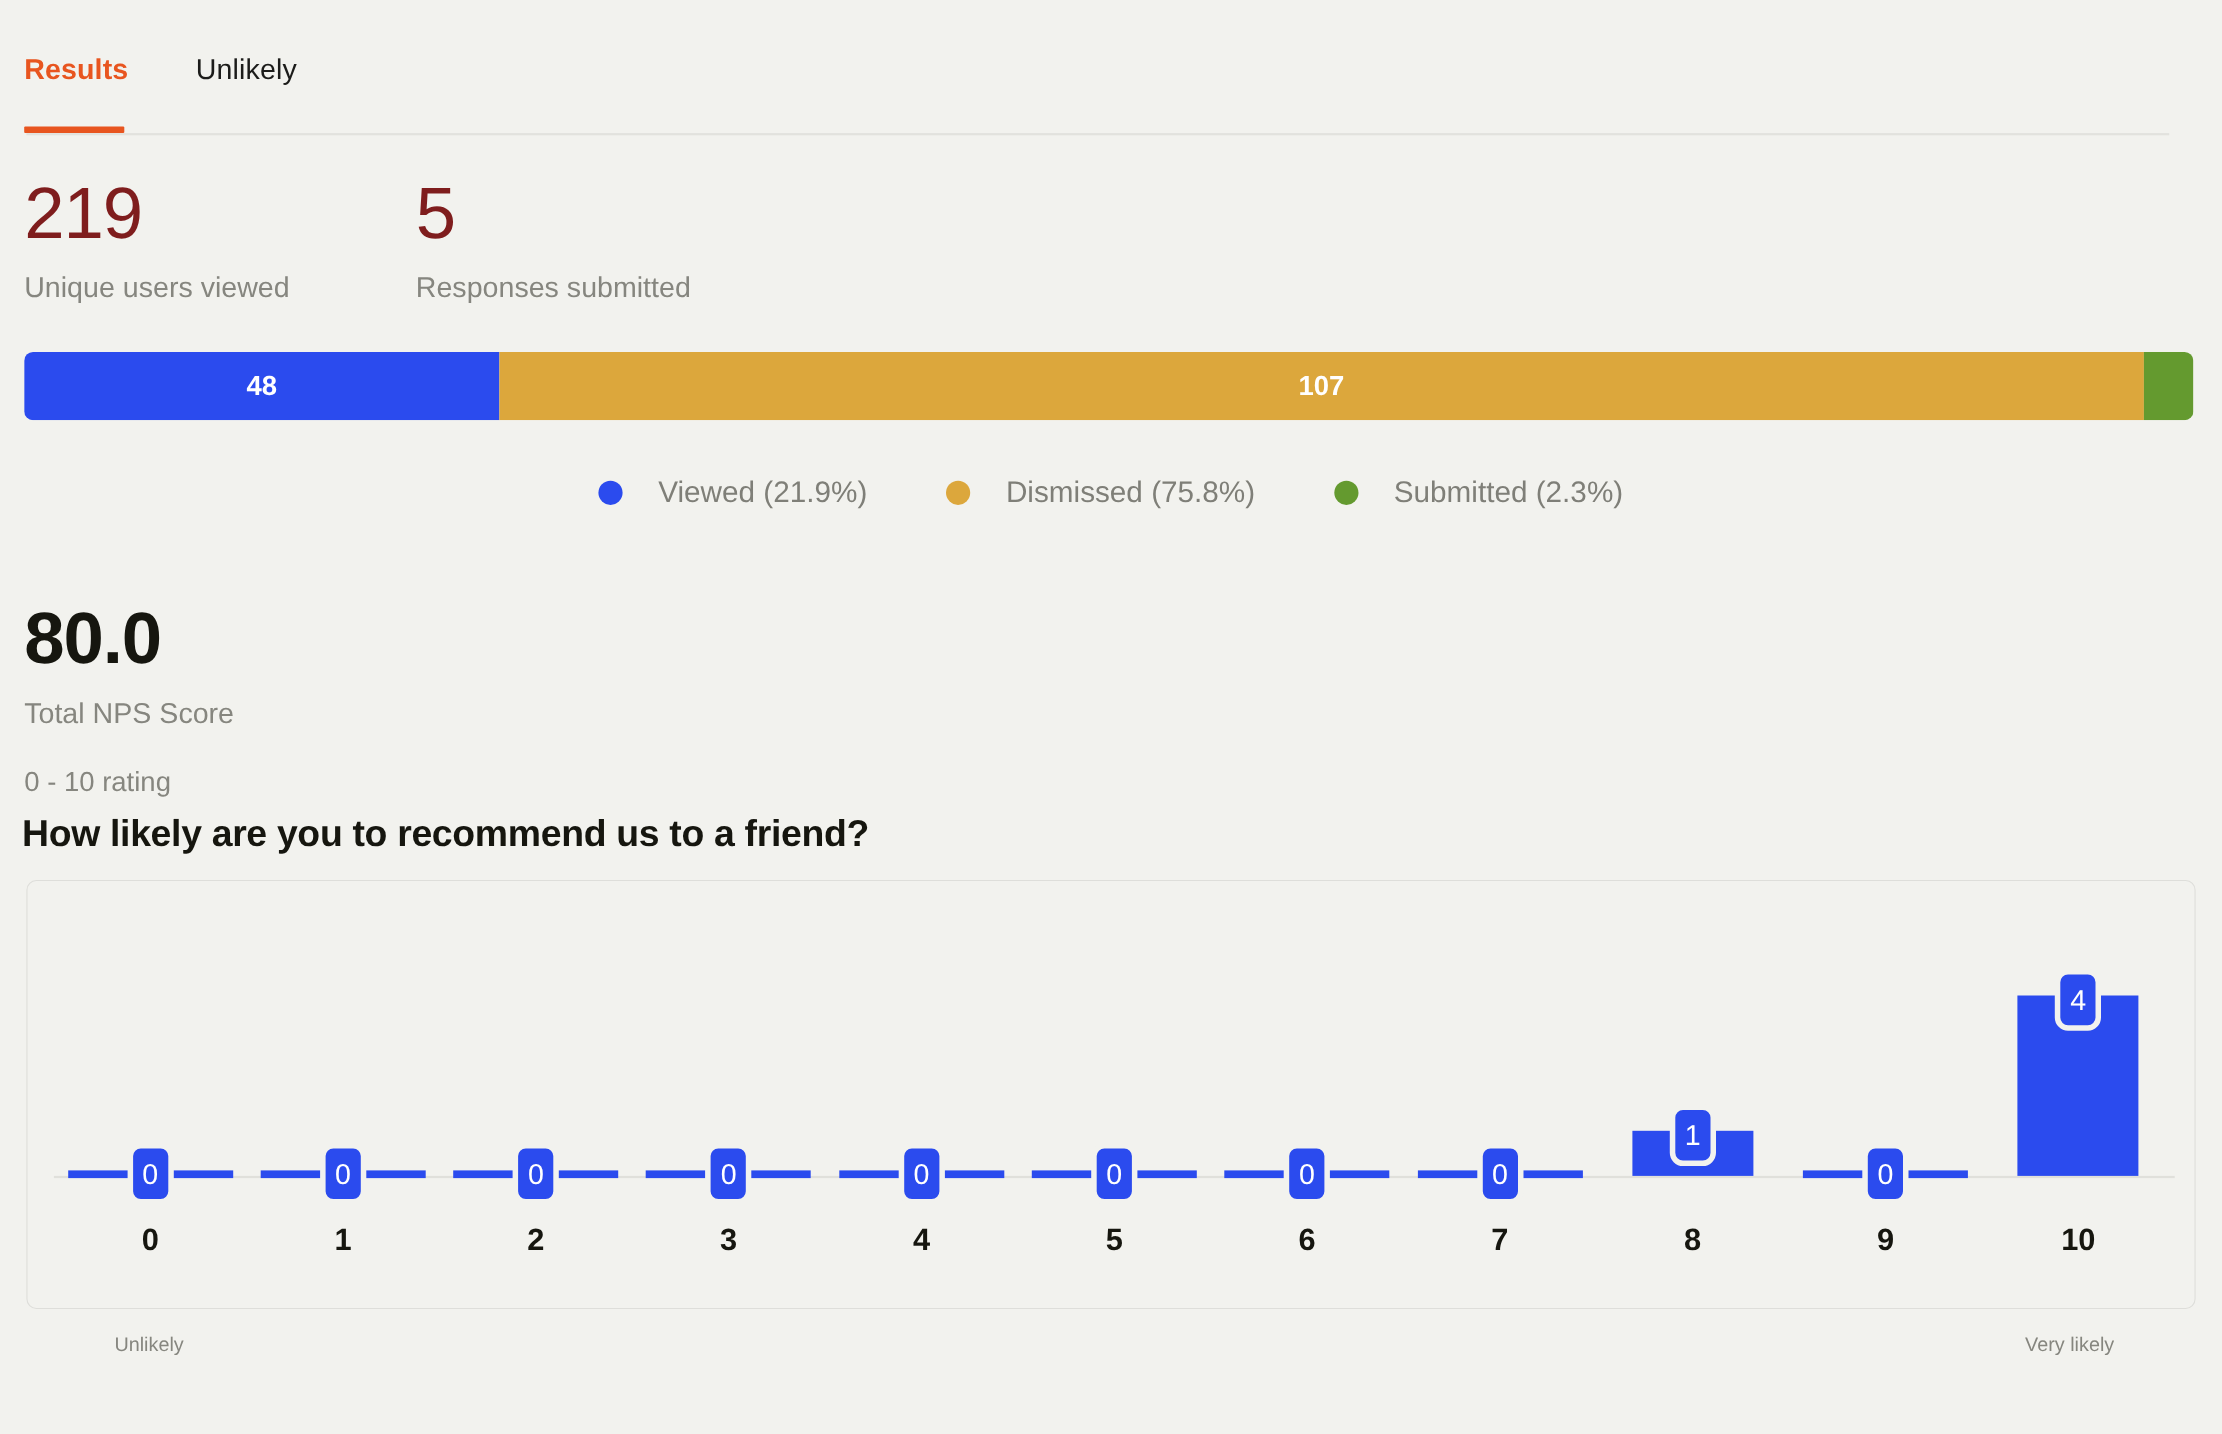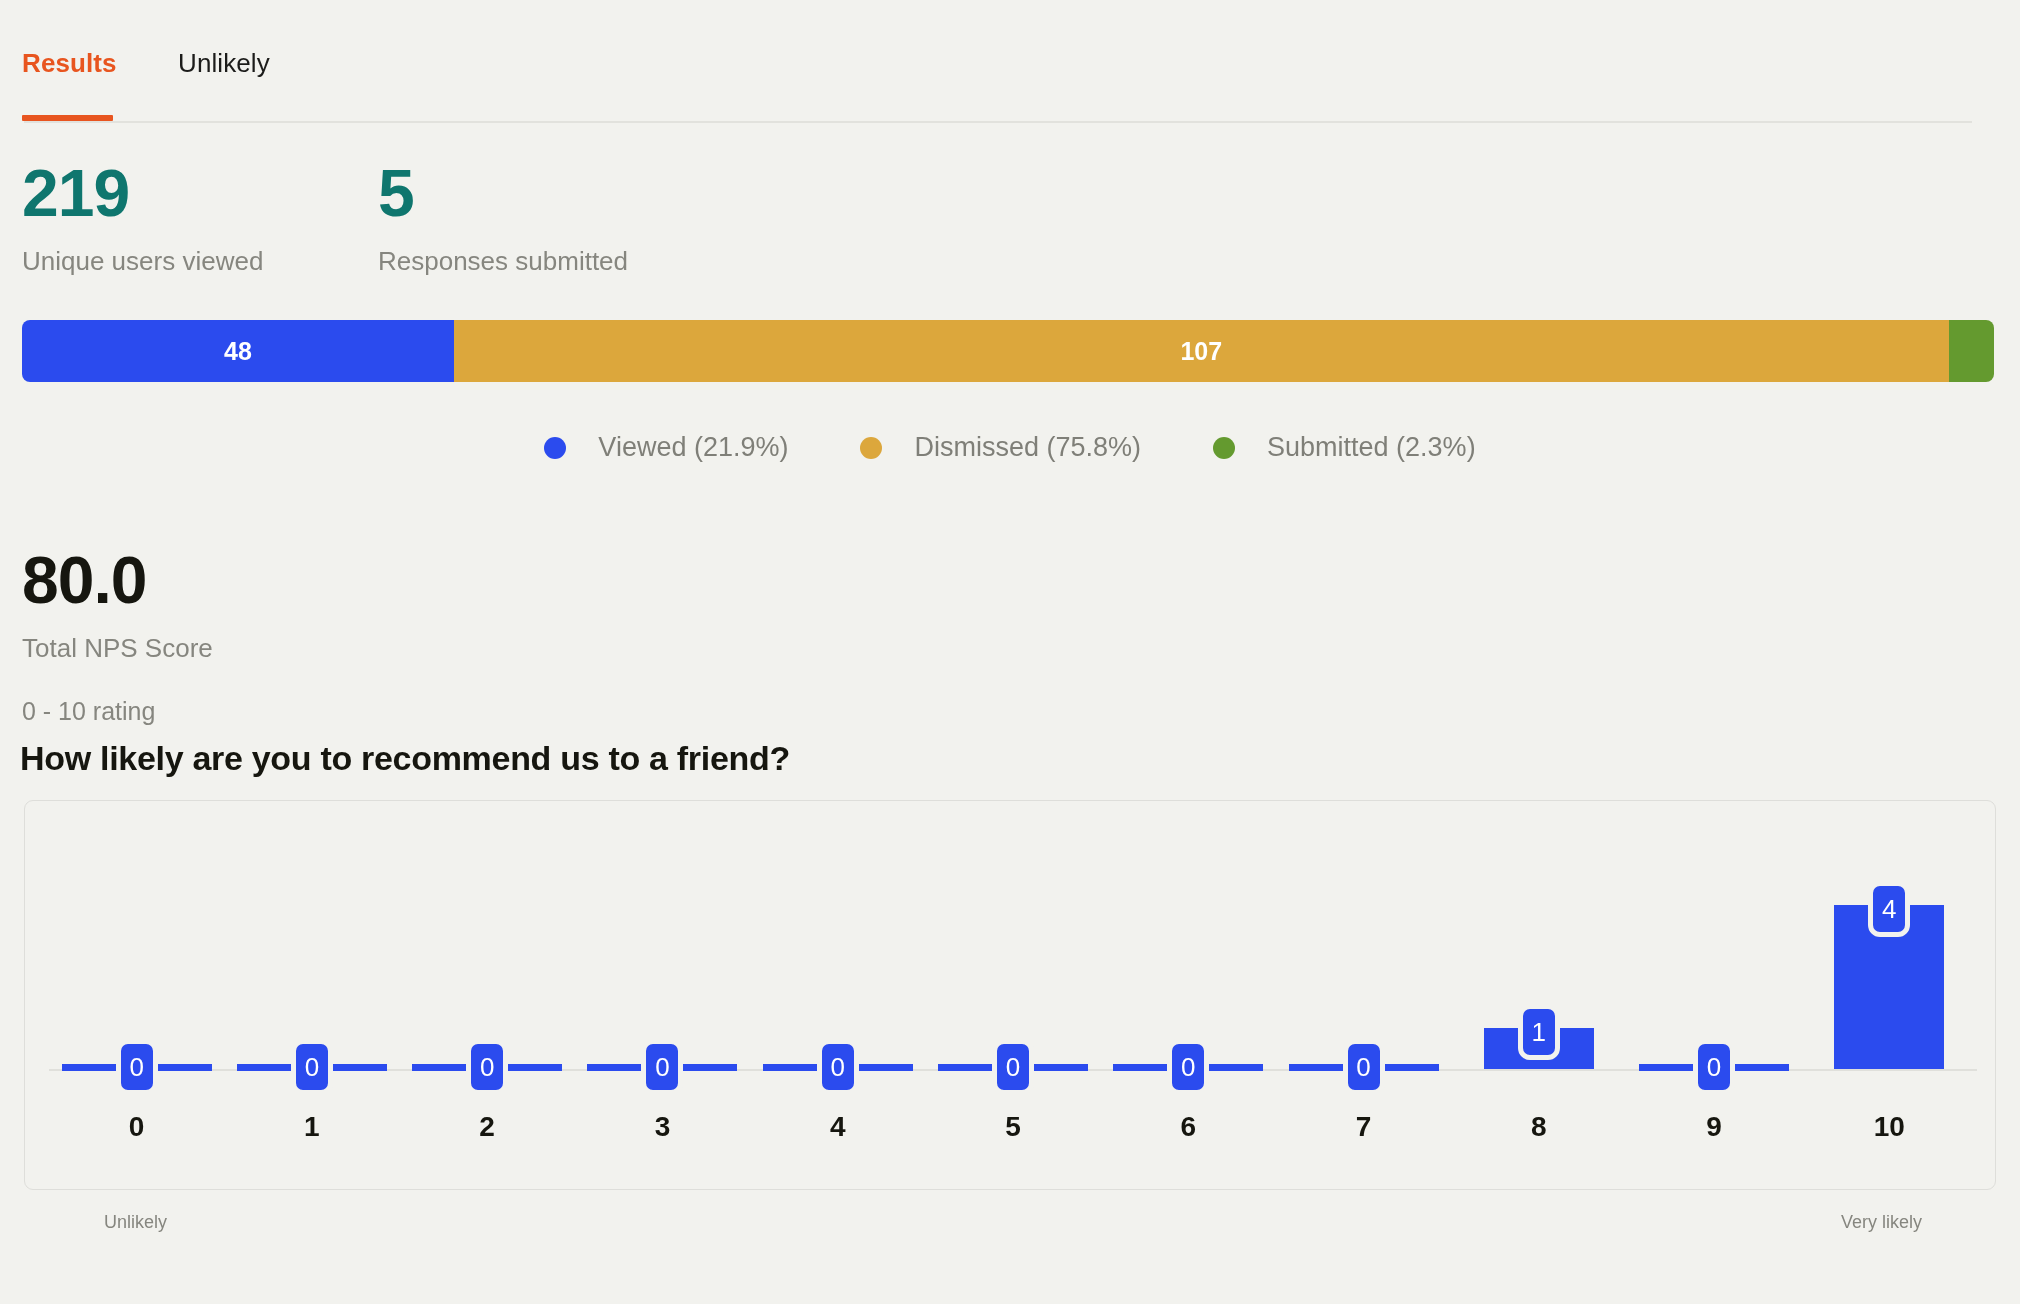--- a/index.html
+++ b/index.html
@@ -43,22 +43,22 @@
     width: 91px; height: 6px;
     background: #e8551f;
     border-radius: 1px;
   }
 
   
   .stats { position: absolute; left: 0; top: 160px; width: 2020px; }
   .stat { position: absolute; }
   .stat-value {
     font-size: 66px;
-    font-weight: 700;
-    color: #0f766e;
+    font-weight: 400;
+    color: #7f1d1d;
     letter-spacing: -1px;
     line-height: 1;
   }
   .stat-label {
     margin-top: 20px;
     font-size: 26px;
     font-weight: 400;
     color: #86867f;
     white-space: nowrap;
   }

